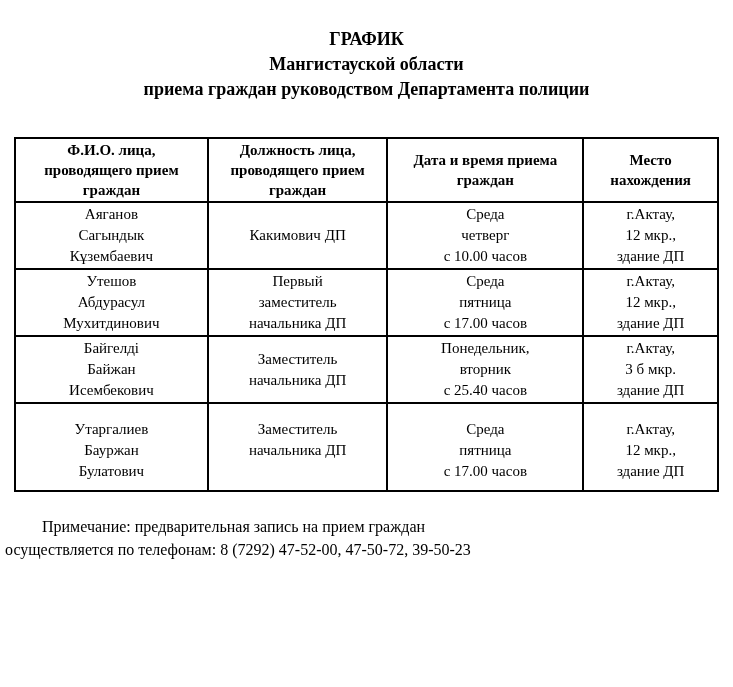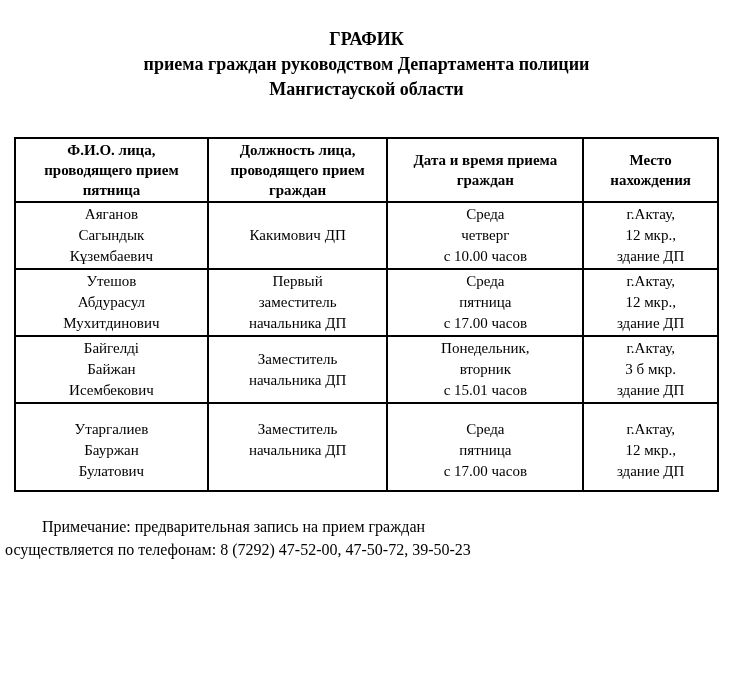--- a/index.html
+++ b/index.html
@@ -72,36 +72,36 @@
     margin-top: 12px;
   }
 </style>
 </head>
 <body>
 
 <div class="page">
 
   <div class="title-block">
     <div>ГРАФИК</div>
+    <div>Мангистауской области</div>
     <div>приема граждан руководством Департамента полиции</div>
-    <div>Мангистауской области</div>
   </div>
 
   <table class="schedule">
     <colgroup>
       <col class="col-fio">
       <col class="col-position">
       <col class="col-schedule">
       <col class="col-location">
     </colgroup>
     <thead>
       <tr>
         <th>Ф.И.О. лица,
 проводящего прием
-пятница</th>
+граждан</th>
         <th>Должность лица,
 проводящего прием
 граждан</th>
         <th>Дата и время приема
 граждан</th>
         <th>Место
 нахождения</th>
       </tr>
     </thead>
     <tbody>
@@ -132,21 +132,21 @@
 здание ДП</td>
       </tr>
       <tr>
         <td>Байгелді
 Байжан
 Исембекович</td>
         <td>Заместитель
 начальника ДП</td>
         <td>Понедельник,
 вторник
-с 15.01 часов</td>
+с 25.40 часов</td>
         <td>г.Актау,
 3 б мкр.
 здание ДП</td>
       </tr>
       <tr class="row-last">
         <td>Утаргалиев
 Бауржан
 Булатович</td>
         <td>Заместитель
 начальника ДП</td>

